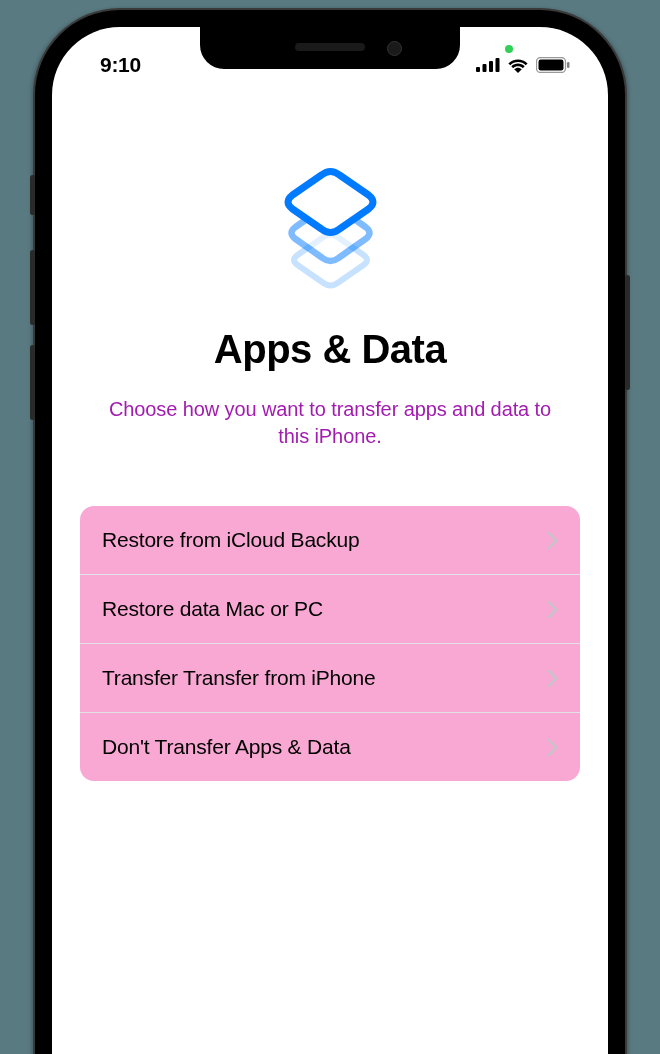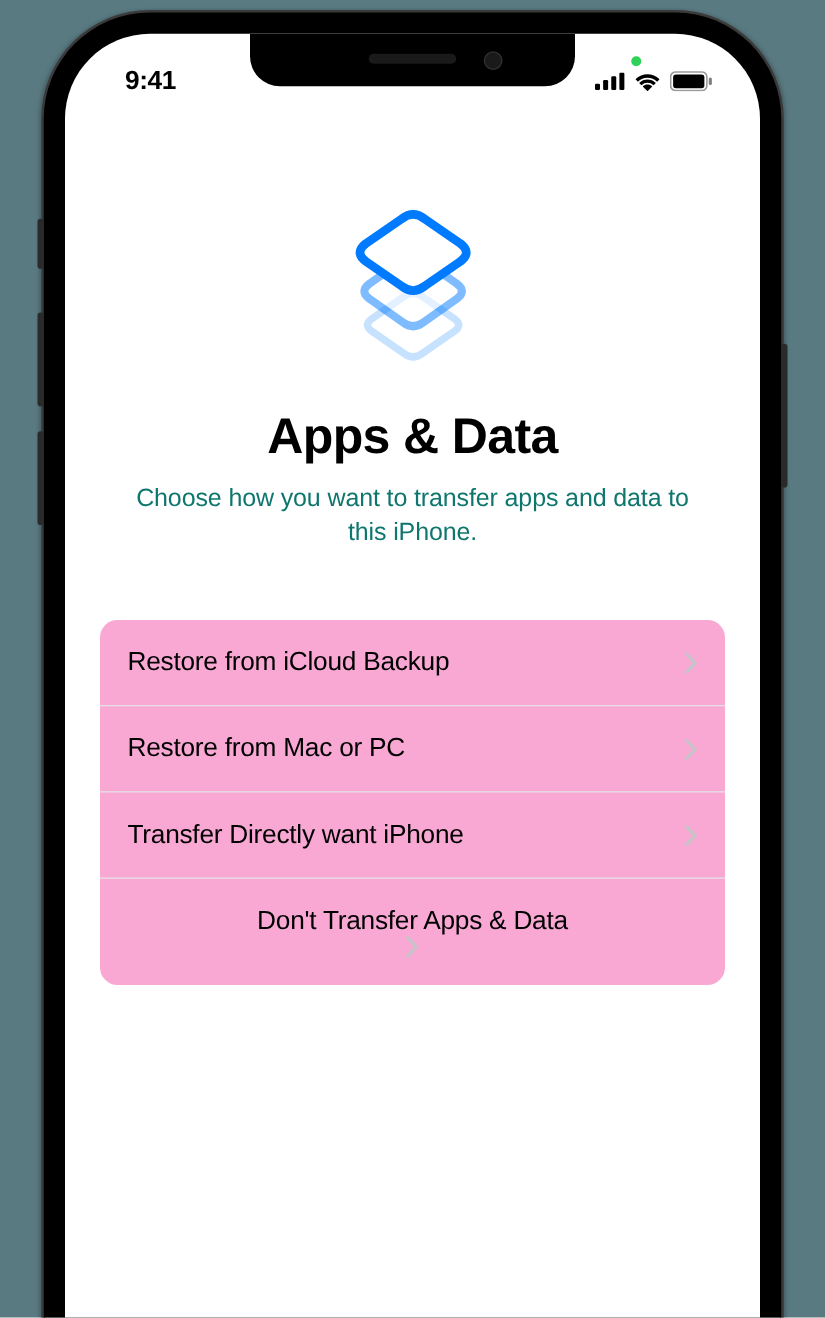--- a/index.html
+++ b/index.html
@@ -110,47 +110,46 @@
     }
     .icon-stack {
       display: flex;
       justify-content: center;
       margin-bottom: 30px;
     }
     .page-title {
       font-size: 40px;
       font-weight: 700;
       letter-spacing: -0.5px;
-      margin-bottom: 14px;
+      margin-bottom: 24px;
     }
     .page-subtitle {
       font-size: 20px;
       line-height: 1.35;
-      color: #0f766e;
+      color: #a21caf;
       padding: 0 12px;
       letter-spacing: -0.1px;
     }
     .options {
       margin-top: 56px;
       background: #f9a8d4;
       border-radius: 14px;
       overflow: hidden;
     }
     .option-row {
       display: flex;
       align-items: center;
       justify-content: space-between;
       padding: 22px 22px;
       text-align: left;
       border-bottom: 1px solid #e2e2e6;
       cursor: pointer;
     }
     .option-row:last-child {
       border-bottom: none;
-      flex-direction: column;
     }
     .option-label {
       font-size: 21px;
       letter-spacing: -0.2px;
       color: #000;
     }
     .chevron {
       flex-shrink: 0;
     }
   </style>
@@ -164,21 +163,21 @@
   <div class="side-btn side-right"></div>
 
   <div class="screen">
     <div class="notch">
       <div class="speaker"></div>
       <div class="camera"></div>
     </div>
     <div class="green-dot"></div>
 
     <div class="status-bar">
-      <div class="status-time">9:41</div>
+      <div class="status-time">9:10</div>
       <div class="status-right">
         <svg width="24" height="14" viewBox="0 0 24 14">
           <rect x="0" y="9" width="4" height="5" rx="1" fill="#000"></rect>
           <rect x="6.5" y="6" width="4" height="8" rx="1" fill="#000"></rect>
           <rect x="13" y="3" width="4" height="11" rx="1" fill="#000"></rect>
           <rect x="19.5" y="0" width="4" height="14" rx="1" fill="#000"></rect>
         </svg>
         <svg width="22" height="16" viewBox="0 0 22 16">
           <path d="M11 16 L7.2 12.2 C9.3 10.1 12.7 10.1 14.8 12.2 Z" fill="#000"></path>
           <path d="M4.3 9.3 L6.2 11.2 C8.85 8.55 13.15 8.55 15.8 11.2 L17.7 9.3 C14 5.6 8 5.6 4.3 9.3 Z" fill="#000"></path>
@@ -211,27 +210,27 @@
       <p class="page-subtitle">Choose how you want to transfer apps and data to this iPhone.</p>
 
       <div class="options">
         <div class="option-row">
           <span class="option-label">Restore from iCloud Backup</span>
           <svg class="chevron" width="10" height="17" viewBox="0 0 10 17">
               <path d="M1 1 L8 8.5 L1 16" fill="none" stroke="#c5c5c9" stroke-width="2.5" stroke-linecap="round" stroke-linejoin="round"></path>
             </svg>
         </div>
         <div class="option-row">
-          <span class="option-label">Restore from Mac or PC</span>
-          <svg class="chevron" width="10" height="17" viewBox="0 0 10 17">
-              <path d="M1 1 L8 8.5 L1 16" fill="none" stroke="#c5c5c9" stroke-width="2.5" stroke-linecap="round" stroke-linejoin="round"></path>
-            </svg>
-        </div>
-        <div class="option-row">
-          <span class="option-label">Transfer Directly want iPhone</span>
+          <span class="option-label">Restore data Mac or PC</span>
+          <svg class="chevron" width="10" height="17" viewBox="0 0 10 17">
+              <path d="M1 1 L8 8.5 L1 16" fill="none" stroke="#c5c5c9" stroke-width="2.5" stroke-linecap="round" stroke-linejoin="round"></path>
+            </svg>
+        </div>
+        <div class="option-row">
+          <span class="option-label">Transfer Transfer from iPhone</span>
           <svg class="chevron" width="10" height="17" viewBox="0 0 10 17">
               <path d="M1 1 L8 8.5 L1 16" fill="none" stroke="#c5c5c9" stroke-width="2.5" stroke-linecap="round" stroke-linejoin="round"></path>
             </svg>
         </div>
         <div class="option-row">
           <span class="option-label">Don't Transfer Apps &amp; Data</span>
           <svg class="chevron" width="10" height="17" viewBox="0 0 10 17">
               <path d="M1 1 L8 8.5 L1 16" fill="none" stroke="#c5c5c9" stroke-width="2.5" stroke-linecap="round" stroke-linejoin="round"></path>
             </svg>
         </div>

